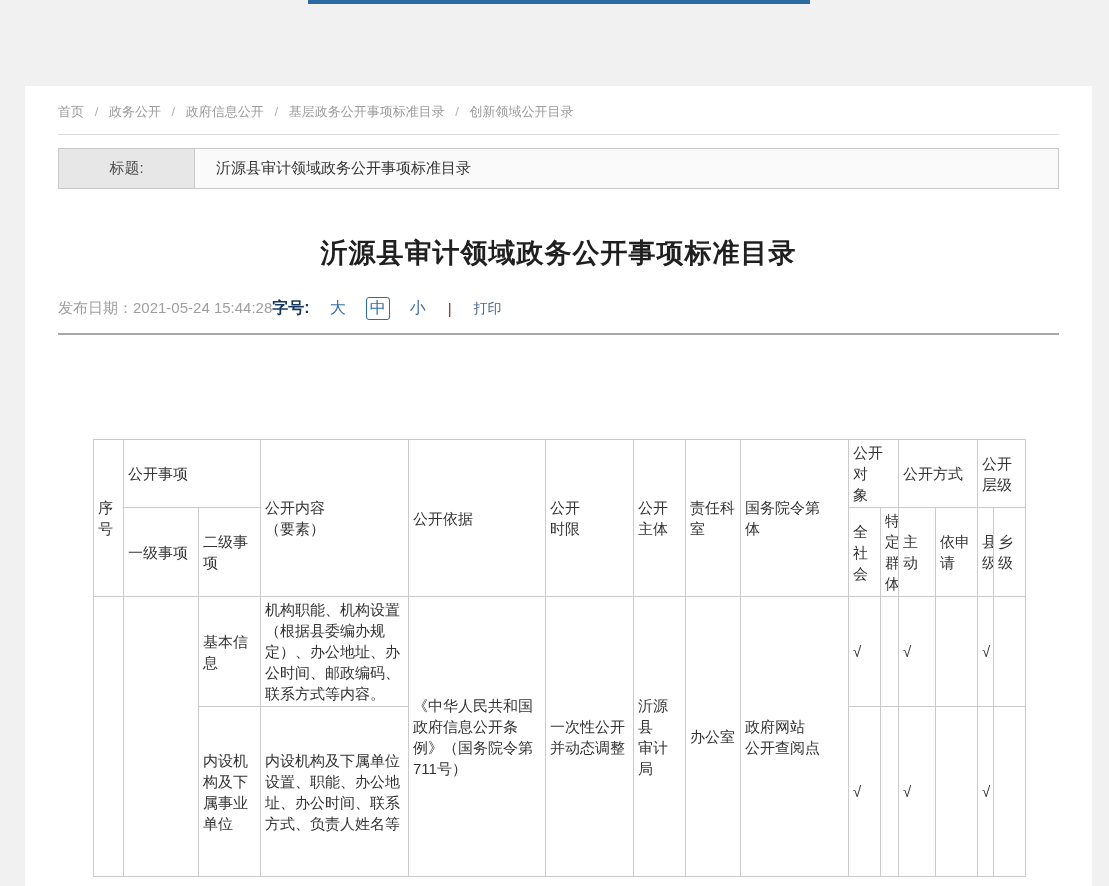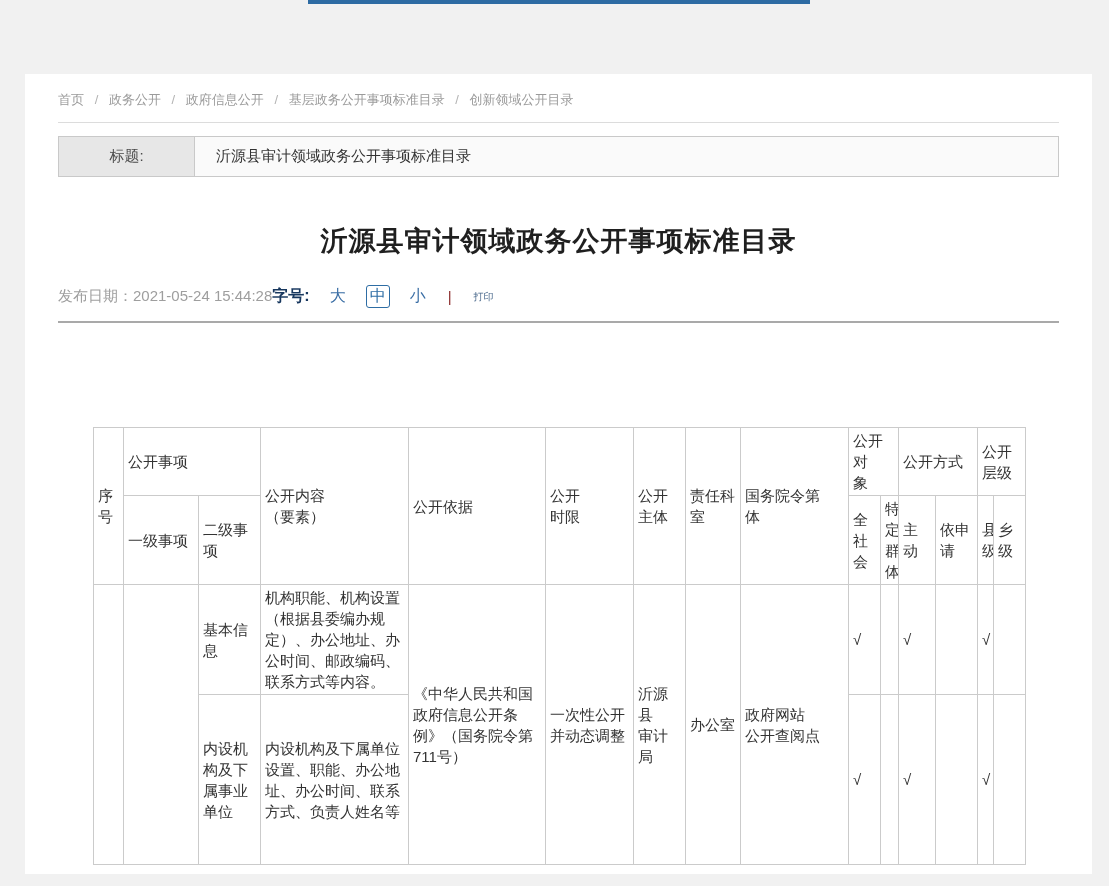--- a/index.html
+++ b/index.html
@@ -11,21 +11,21 @@
     position: relative;
   }
   .top-bar-fragment {
     position: absolute;
     left: 308px; top: 0;
     width: 502px; height: 4px;
     background: #2d6ba3;
   }
   .card {
     position: absolute;
-    left: 25px; top: 74px;
+    left: 25px; top: 86px;
     width: 1067px; height: 800px;
     background: #ffffff;
     padding: 0 33px;
     overflow: hidden;
   }
   
   .breadcrumb {
     padding: 17px 0 13px 0;
     border-bottom: 1px solid #dcdcdc;
     font-size: 13px;
@@ -78,21 +78,21 @@
   .font-tools { display: flex; align-items: center; gap: 20px; font-size: 16px; }
   .font-tools .fs-label { color: #17375e; font-weight: bold; }
   .fs-btn { color: #3a6ea5; cursor: pointer; }
   .fs-btn.active {
     border: 1px solid #2e6da4;
     border-radius: 3px;
     padding: 0px 3px;
     color: #2e6da4;
   }
   .tool-sep { color: #8b2b2b; font-size: 15px; margin: 0 2px; }
-  .print-btn { color: #4a698c; font-size: 10px; cursor: pointer; }
+  .print-btn { color: #4a698c; font-size: 14px; cursor: pointer; }
   
   .catalog-wrap { margin-top: 104px; margin-left: 35px; }
   .catalog {
     border-collapse: collapse;
     table-layout: fixed;
     width: 932px;
     font-size: 15px;
     color: #333;
   }
   .catalog td {

